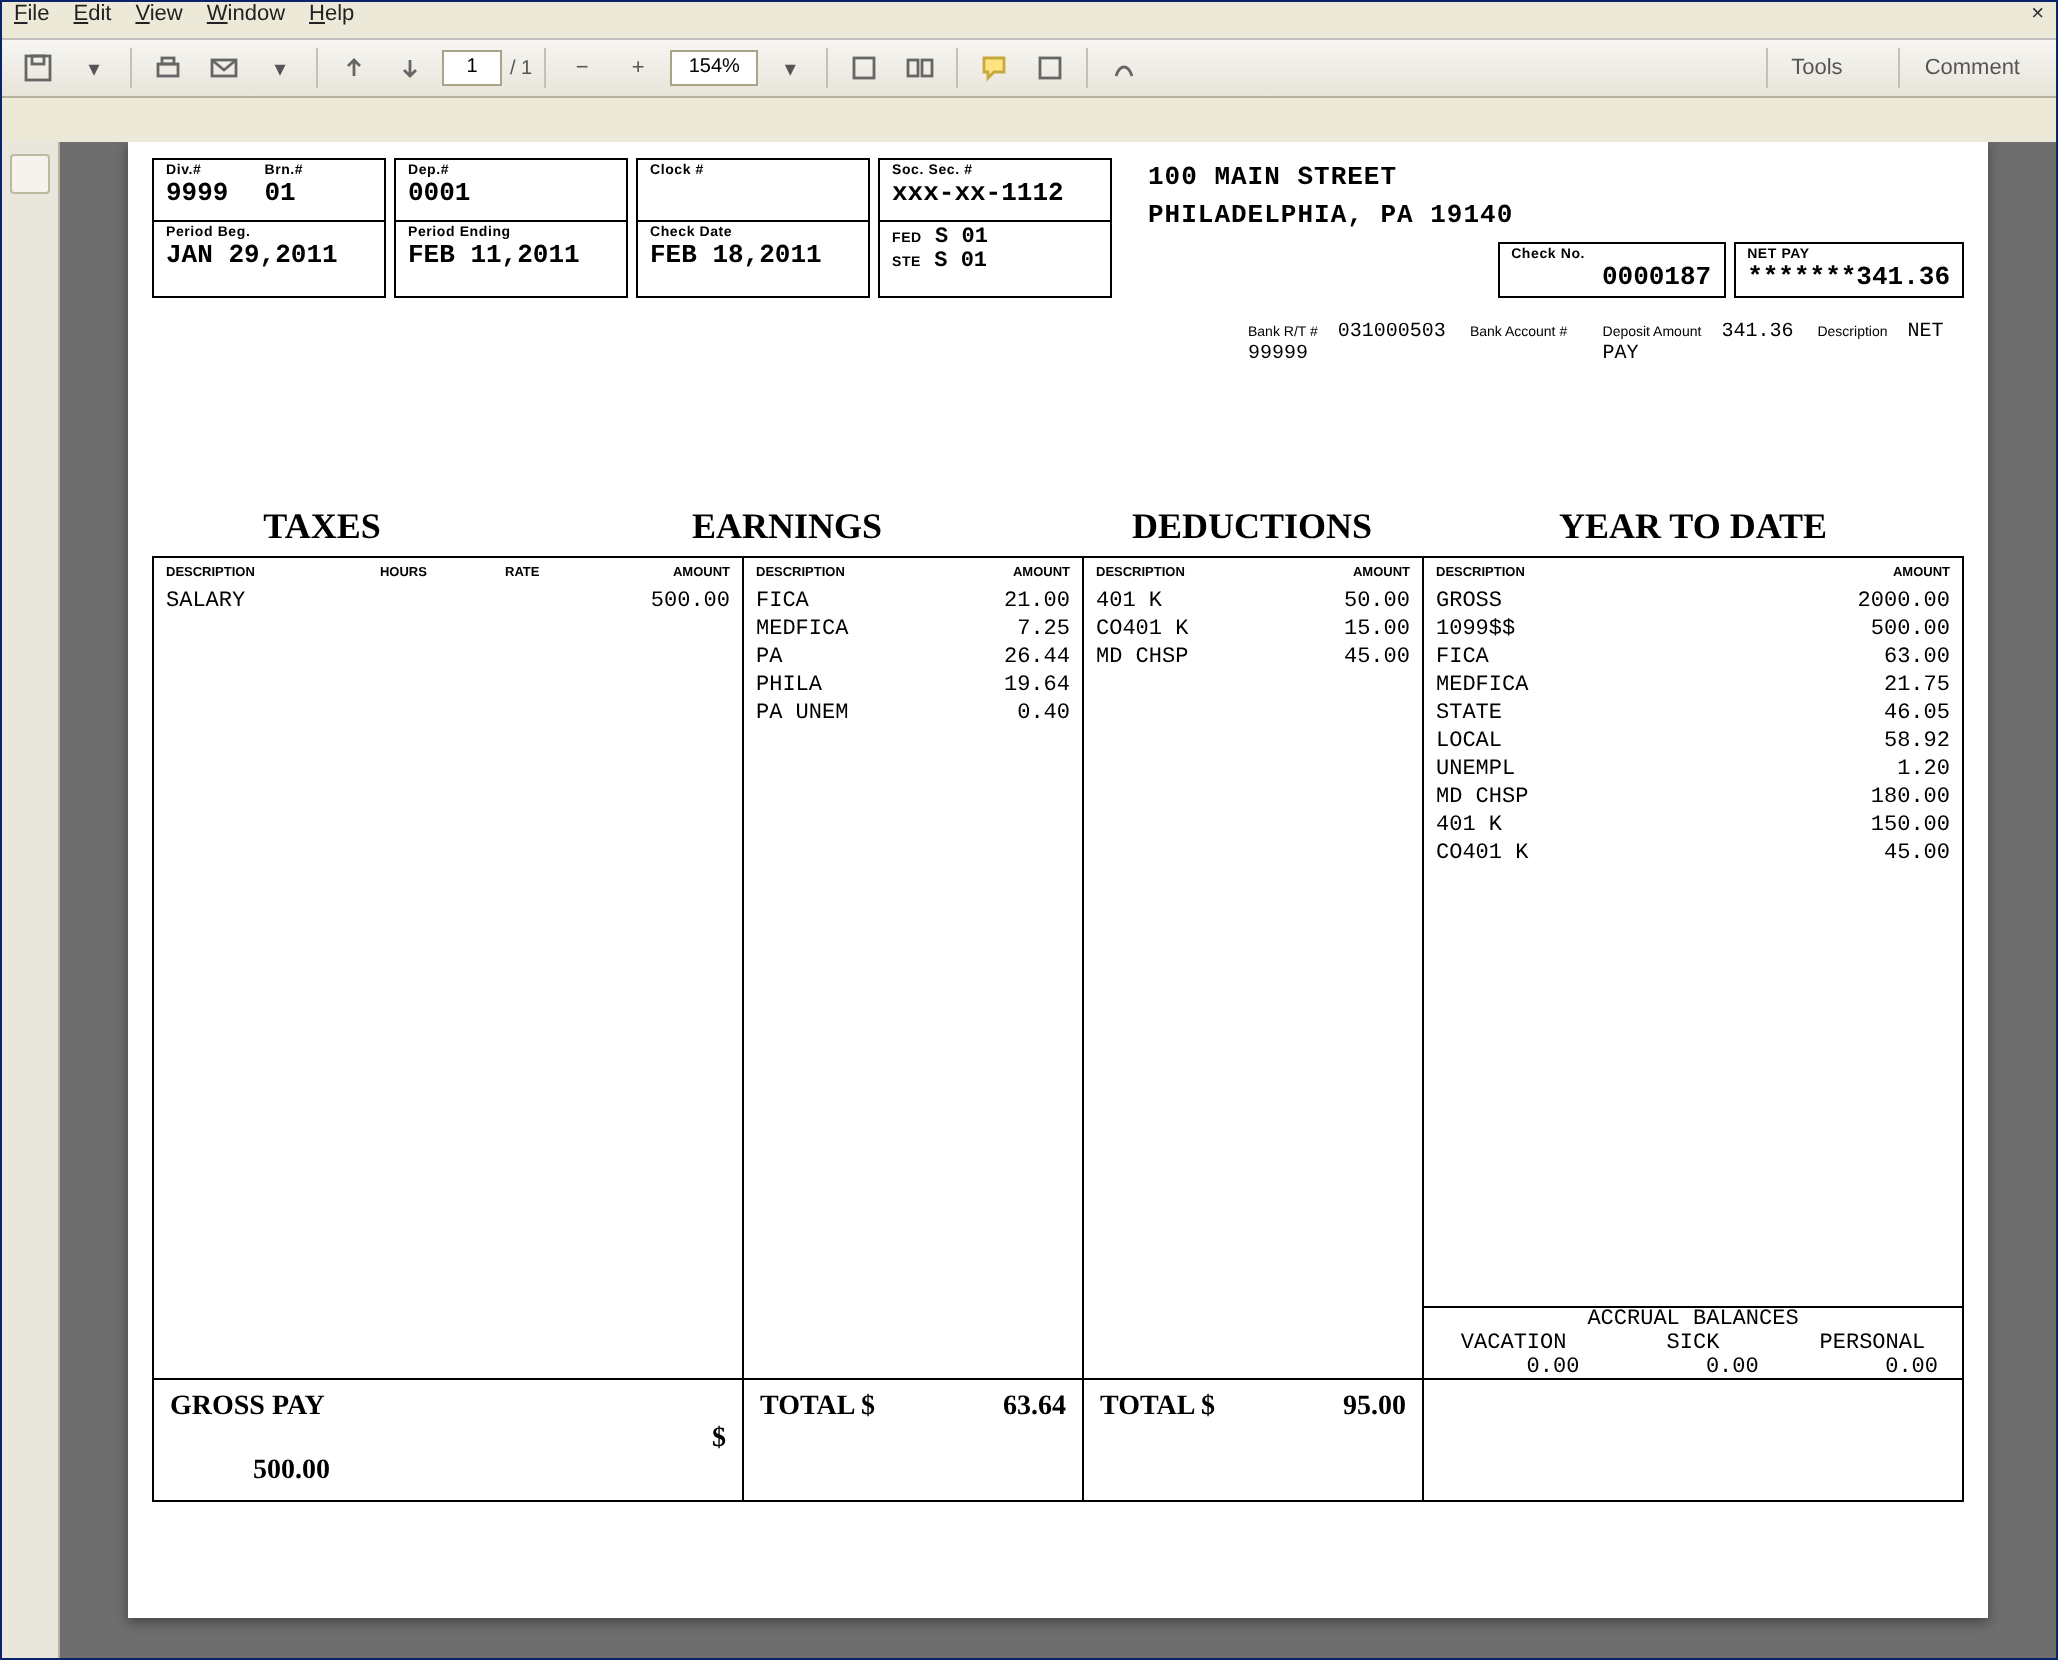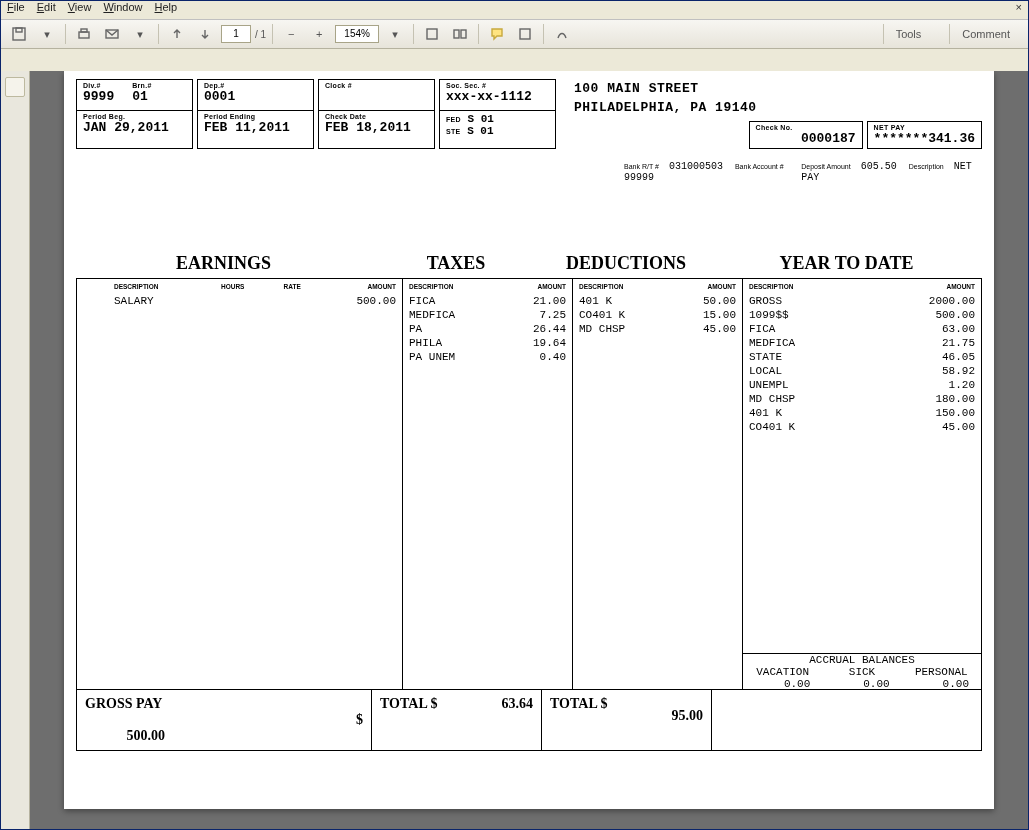--- a/index.html
+++ b/index.html
@@ -224,34 +224,34 @@
 
         <div class="bankline">
           <div style="margin-left:540px;">
             <span class="lblsm">Bank R/T #</span>
             <span>031000503</span>
             &nbsp;<span class="lblsm">Bank Account #</span>
             <span>99999</span>
           </div>
           <div style="margin-left:auto;">
             <span class="lblsm">Deposit Amount</span>
-            <span>605.50</span>
+            <span>341.36</span>
             &nbsp;<span class="lblsm">Description</span>
             <span>NET PAY</span>
           </div>
         </div>
 
         <div class="sect-titles">
+          <div style="width:170px;">TAXES</div>
           <div style="width:295px;">EARNINGS</div>
-          <div style="width:170px;">TAXES</div>
           <div style="width:170px;">DEDUCTIONS</div>
           <div style="flex:1;">YEAR TO DATE</div>
         </div>
 
-        <div class="tbl4" style="height:410px;padding-left:31px;">
+        <div class="tbl4" style="height:410px;">
           <div class="col" style="width:295px;">
             <div class="hdr">
                 <span style="flex:1.2">DESCRIPTION</span>
                 <span style="flex:0.8;text-align:center;">HOURS</span>
                 <span style="flex:0.8;text-align:center;">RATE</span>
                 <span style="flex:1;text-align:right;">AMOUNT</span>
               </div>
             <div id="earn-rows">
                 <div class="row">
                   <span class="d">SALARY</span>
@@ -375,21 +375,21 @@
             <span>GROSS PAY</span>
             <span style="margin-left:auto;">$</span>
             <span style="width:80px;text-align:right;">500.00</span>
           </div>
           <div style="width:170px;display:flex;">
             <span>TOTAL  $</span>
             <span style="margin-left:auto;text-align:right;">63.64</span>
           </div>
           <div style="width:170px;display:flex;">
             <span>TOTAL  $</span>
-            <span style="margin-left:auto;margin-top:12px;">95.00</span>
+            <span style="margin-left:auto;">95.00</span>
           </div>
           <div style="flex:1;"></div>
         </div>
 
       </div>
     </div>
   </div>
 </div>
 
 </body></html>

